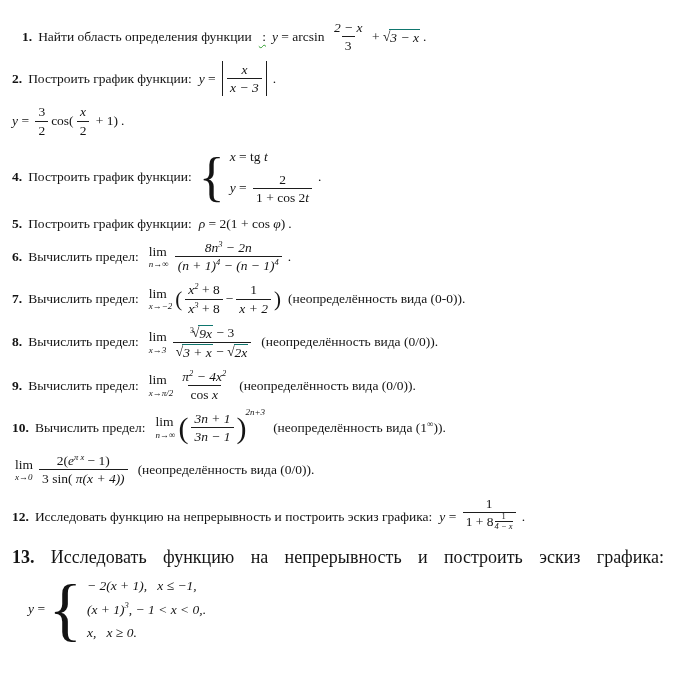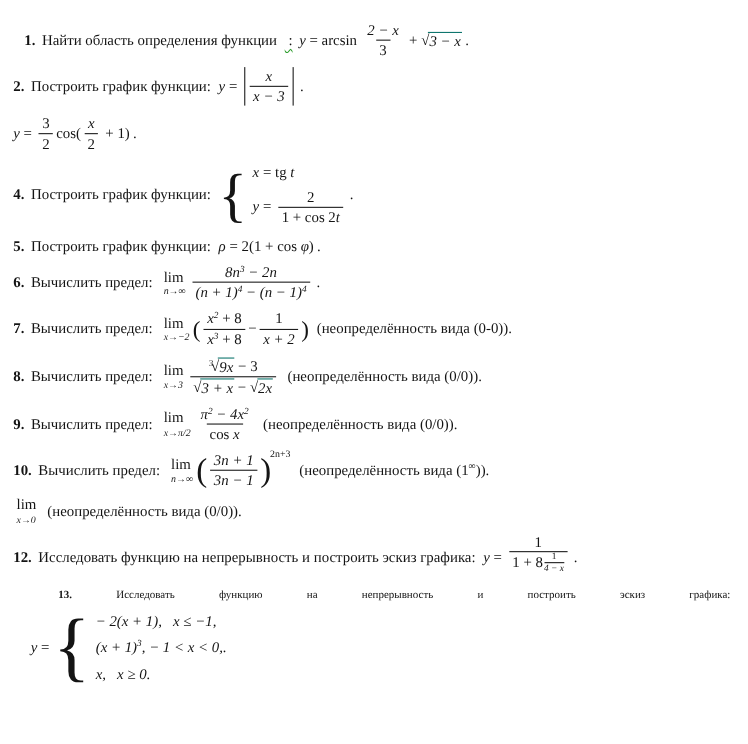--- a/index.html
+++ b/index.html
@@ -27,35 +27,35 @@
   .lim .l1 { line-height:1; }
   .lim .l2 { font-size:9px; font-style:italic; margin-top:2px; }
   .abs { border-left:1.4px solid #1d1d1d; border-right:1.4px solid #1d1d1d; padding:0 1px; margin:0 3px;
          display:inline-flex; align-items:center; }
   .sqrt { display:inline-flex; align-items:flex-start; }
   .sqrt .sgn { line-height:1.12; }
   .sqrt .arg { border-top:1px solid #0f766e; line-height:1.12; padding:0 1px; margin-left:-1px; }
   .ridx { font-size:8px; position:relative; top:-4px; margin-right:-2px; }
   .bp { font-size:21px; line-height:1; font-weight:400; }
   .bp10 { font-size:30px; line-height:1; }
-  .exp10 { font-size:9px; position:relative; top:-15px; left:-1px; }
+  .exp10 { font-size:9px; font-style:italic; position:relative; top:-15px; left:-1px; }
   .brace { font-weight:400; margin-right:5px; }
   .br2 { font-size:54px; line-height:0.9; }
   .br3 { font-size:70px; line-height:0.9; }
   .syscol { display:inline-flex; flex-direction:column; justify-content:center; align-items:flex-start; }
   .syscol .sline { display:inline-flex; align-items:center; white-space:pre; }
   .sys4 .sline { margin:3px 0; }
   .sys13 .sline { margin:2px 0; line-height:1.45; }
   .tail { font-size:13.5px; margin-left:7px; white-space:pre; }
   .tsp { font-size:9px; vertical-align:super; line-height:0; }
   .end { margin-left:3px; }
   .sfrac { display:inline-flex; flex-direction:column; align-items:center; font-size:8.5px;
            position:relative; top:-7px; margin-left:1px; line-height:1.15; }
   .sfrac .sden { border-top:0.8px solid #1d1d1d; }
-  .jrow { display:flex; justify-content:space-between; align-items:baseline; font-size:10px; margin-bottom:6px;margin-left:41px; }
+  .jrow { display:flex; justify-content:space-between; align-items:baseline; font-size:18px; margin-bottom:6px; }
   .r13s { margin-left:16px; margin-bottom:0; }
 </style>
 </head>
 <body>
 
 <div class="doc">
 
   <div class="row r1">
     <span class="lbl"><b class="pnum">1.</b><span class="txt">Найти область определения функции</span><span class="sq"> :</span></span>
     <span class="fx">
@@ -193,20 +193,24 @@
       </span>
       <span class="bp10">)</span>
       <span class="exp10">2n+3</span>
     </span>
     <span class="tail"><span>(неопределённость вида (1</span><span class="tsp">∞</span><span>)).</span></span>
   </div>
 
   <div class="row">
     <span class="fx">
       <span class="lim"><span class="l1">lim</span><span class="l2">x→0</span></span>
+      <span class="frac">
+        <span class="num"><span>2(</span><span class="mi">e</span><span class="sp">π x</span><span> − 1)</span></span>
+        <span class="den"><span>3 sin( </span><span class="mi">π(x + 4))</span></span>
+      </span>
     </span>
     <span class="tail">(неопределённость вида (0/0)).</span>
   </div>
 
   <div class="row">
     <span class="lbl"><b class="pnum">12.</b><span class="txt">Исследовать функцию на непрерывность и построить эскиз графика:</span></span>
     <span class="fx">
       <span class="mi">y</span><span> = </span>
       <span class="frac">
         <span class="num">1</span>

